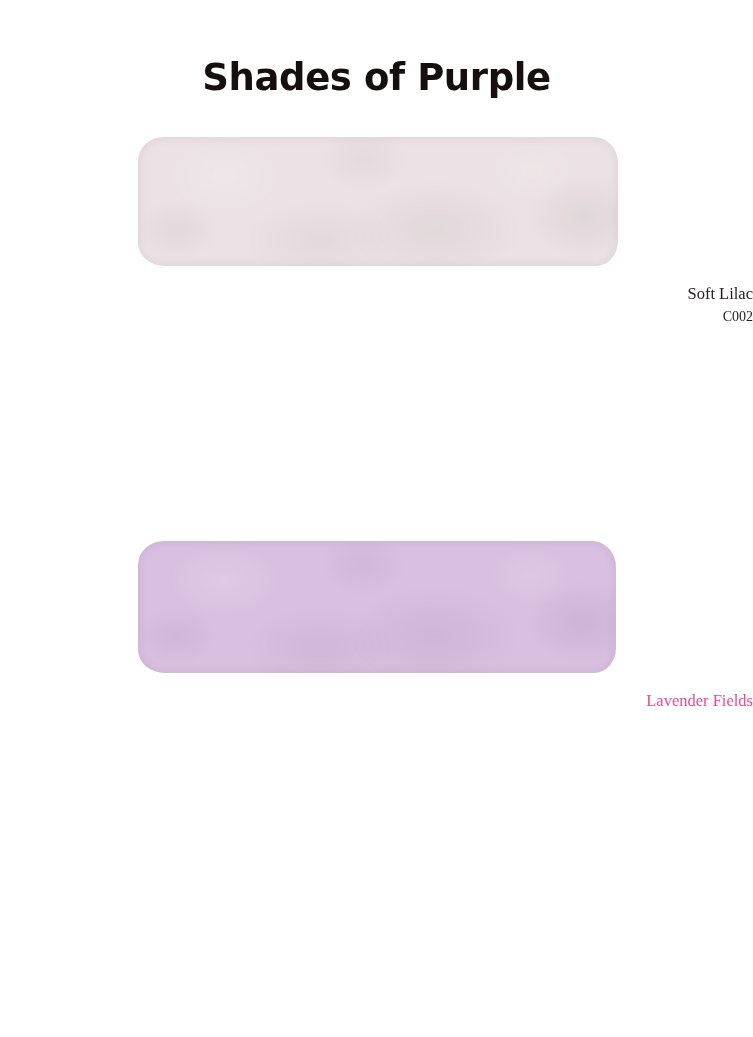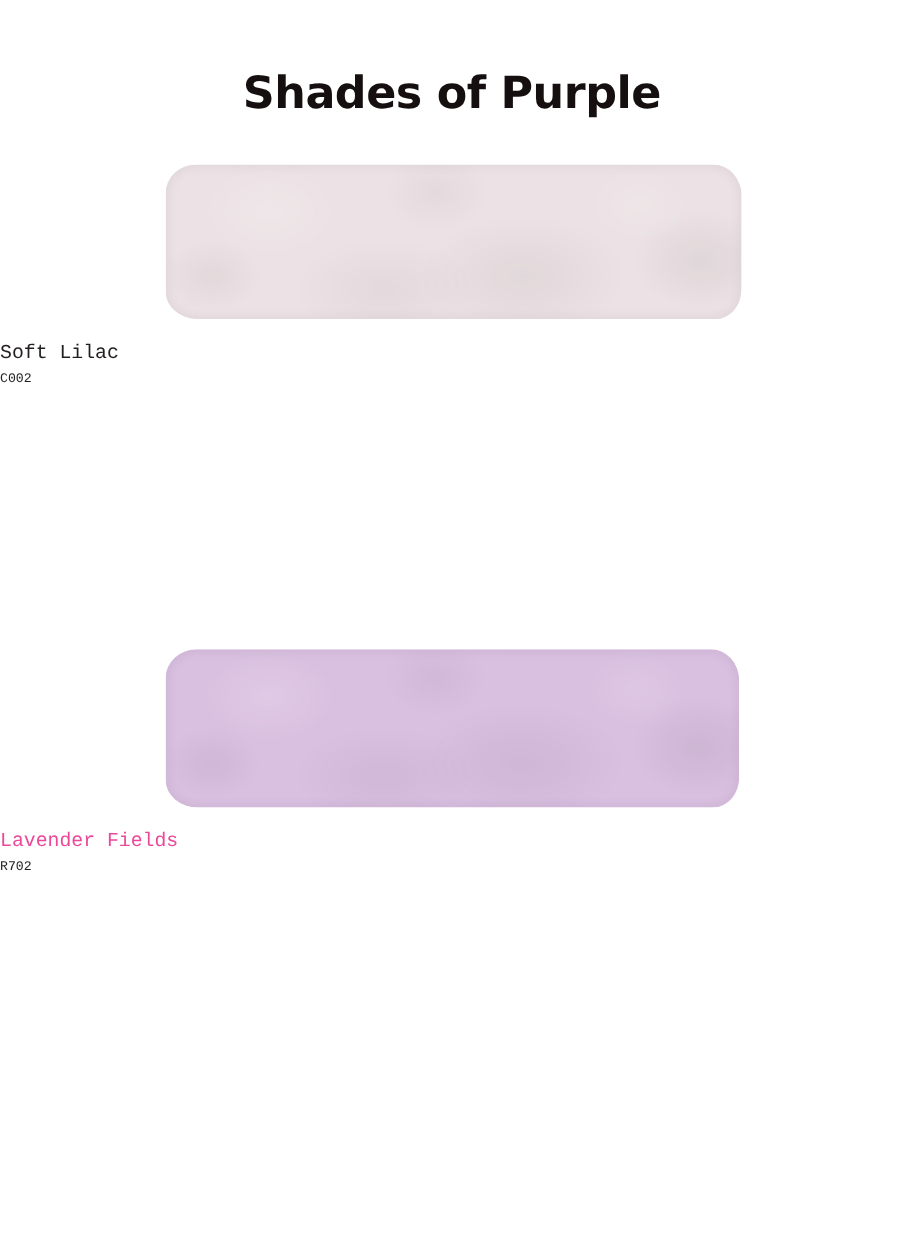--- a/index.html
+++ b/index.html
@@ -79,33 +79,33 @@
   
   .swatch-rim {
     position: absolute;
     inset: 0;
     border-radius: 26px 24px 22px 27px / 24px 26px 25px 23px;
     box-shadow: inset 0 0 10px 2px rgba(0,0,0,0.055);
   }
 
   .swatch-caption {
     width: 753px;
-    text-align: left;
-    font-family: Liberation Mono, monospace;
+    text-align: right;
+    font-family: Liberation Serif, serif;
     color: #231f20;
   }
 
   .swatch-name {
     font-size: 16.5px;
     line-height: 23px;
     font-weight: normal;
   }
 
   .swatch-code {
-    font-size: 11px;
+    font-size: 14px;
     line-height: 23px;
     font-weight: normal;
   }
 </style>
 </head>
 <body style="background: rgb(255, 255, 255);">
 
 <div class="page">
 
   <div class="page-title">Shades of Purple</div>
@@ -125,18 +125,17 @@
     </div>
 
     <div class="swatch-item">
       <div class="swatch-shape" style="width: 478px; height: 132px; margin-top: 213px; margin-left: 138px; margin-right: auto;">
         <div class="swatch-paint" style="background: rgb(217, 191, 224);"></div>
         <div class="swatch-texture"></div>
         <div class="swatch-rim"></div>
       </div>
       <div class="swatch-caption" style="margin-top: 16px;">
         <div class="swatch-name" style="color: #ec4899;">Lavender Fields</div>
-        <div class="swatch-code" style="color: rgb(35, 31, 32);">R702</div>
       </div>
     </div>
 
   </div>
 </div>
 
 </body></html>

